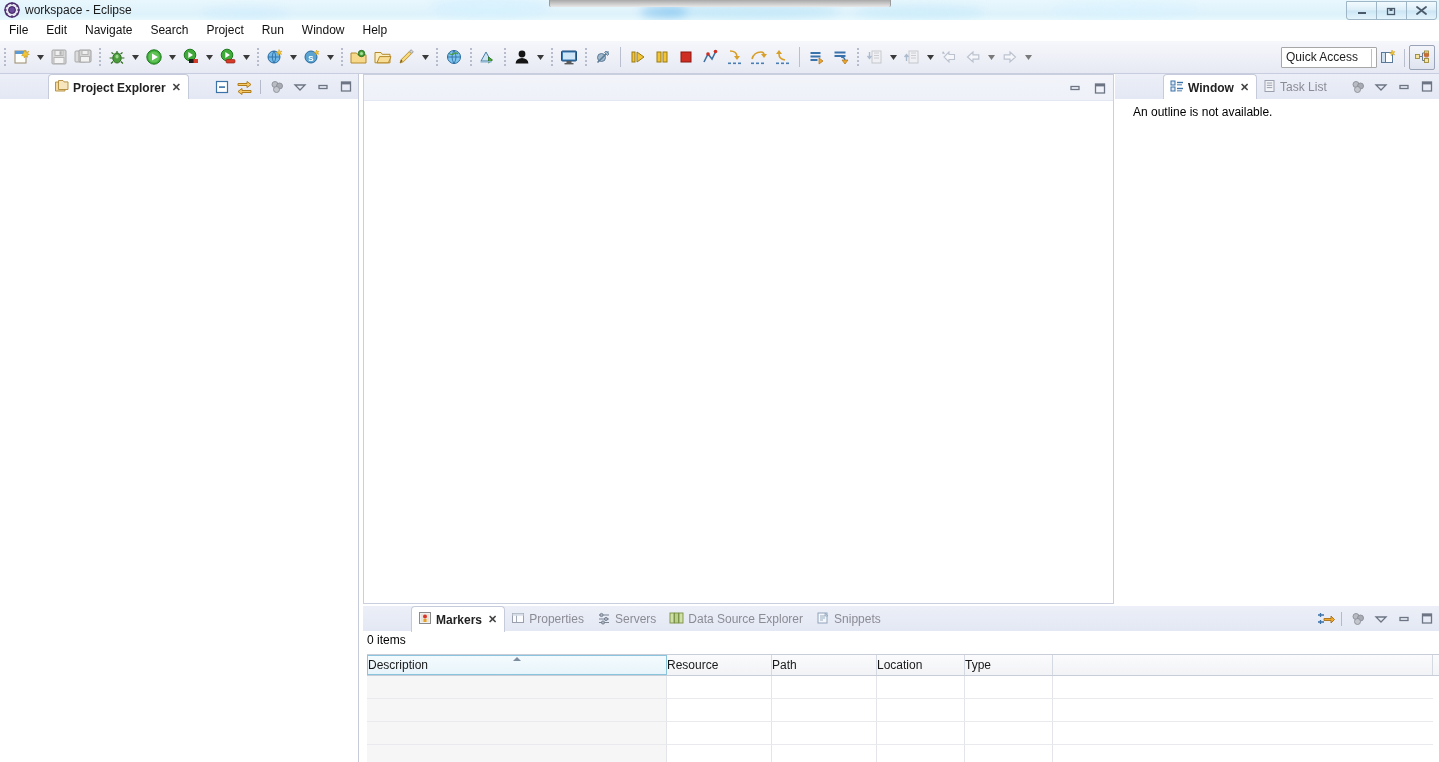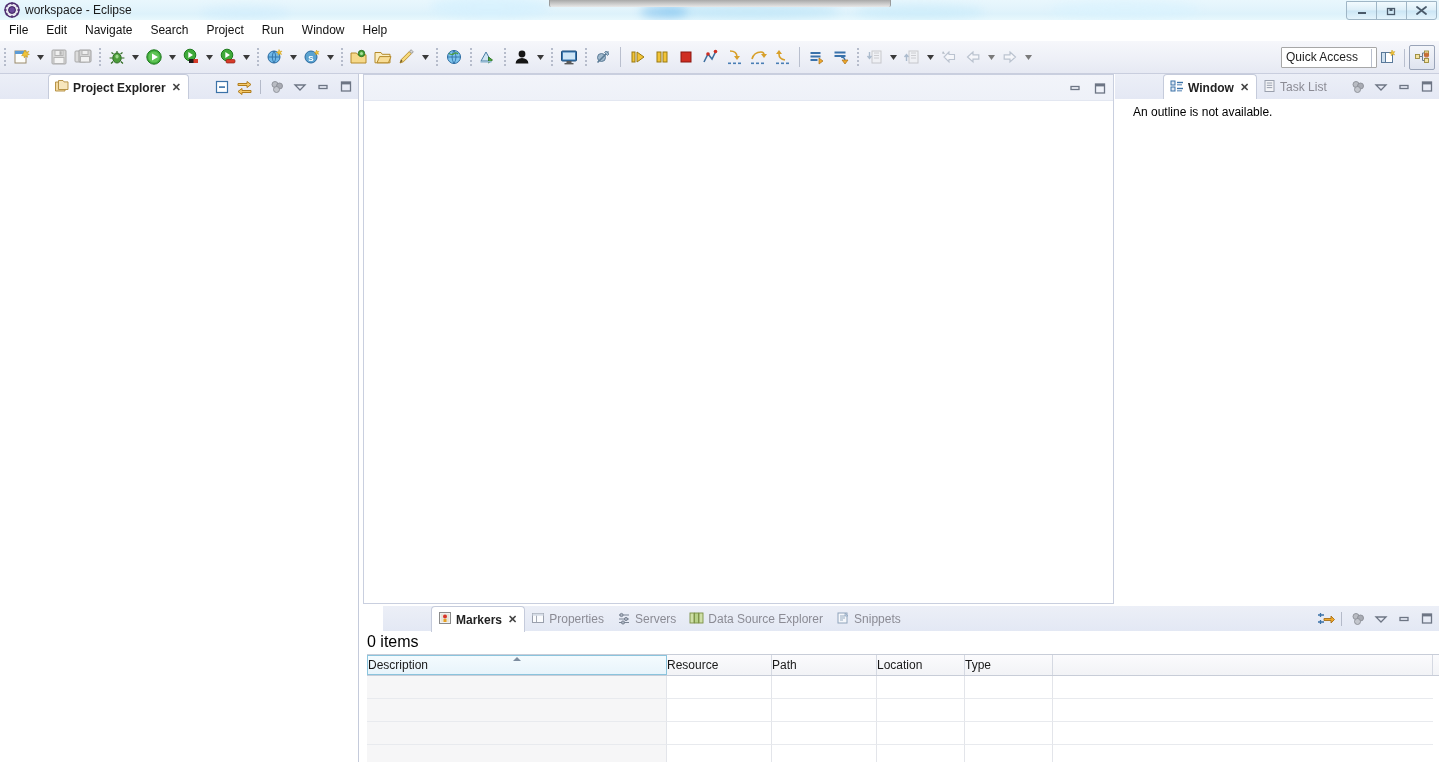--- a/index.html
+++ b/index.html
@@ -180,24 +180,24 @@
   #outline-view {
     left: 1115px; top: 74px; width: 324px; height: 530px;
   }
   #outline-view .view-body { top: 25px; padding: 6px 6px 0 18px; }
   .outline-msg { font-size: 12px; color: #000; }
 
   
   #bottom-panel {
     left: 363px; top: 606px; width: 1076px; height: 156px;
   }
-  #bottom-panel .view-tabbar { background: linear-gradient(to bottom, #eceff7 0%, #e3e8f4 100%); margin-left: 20px; }
+  #bottom-panel .view-tabbar { background: linear-gradient(to bottom, #eceff7 0%, #e3e8f4 100%); }
   .items-count {
     position: absolute; left: 4px; top: 27px;
-    font-size: 16px; color: #000;
+    font-size: 12px; color: #000;
   }
   .markers-table {
     position: absolute; left: 4px; top: 48px; right: 0; bottom: 0;
     overflow: hidden;
   }
   .mt-header {
     display: flex; height: 20px;
     background: linear-gradient(to bottom, #fbfbfd 0%, #f3f4f7 100%);
     border-top: 1px solid #c8cdd8;
     border-bottom: 1px solid #c8cdd8;

